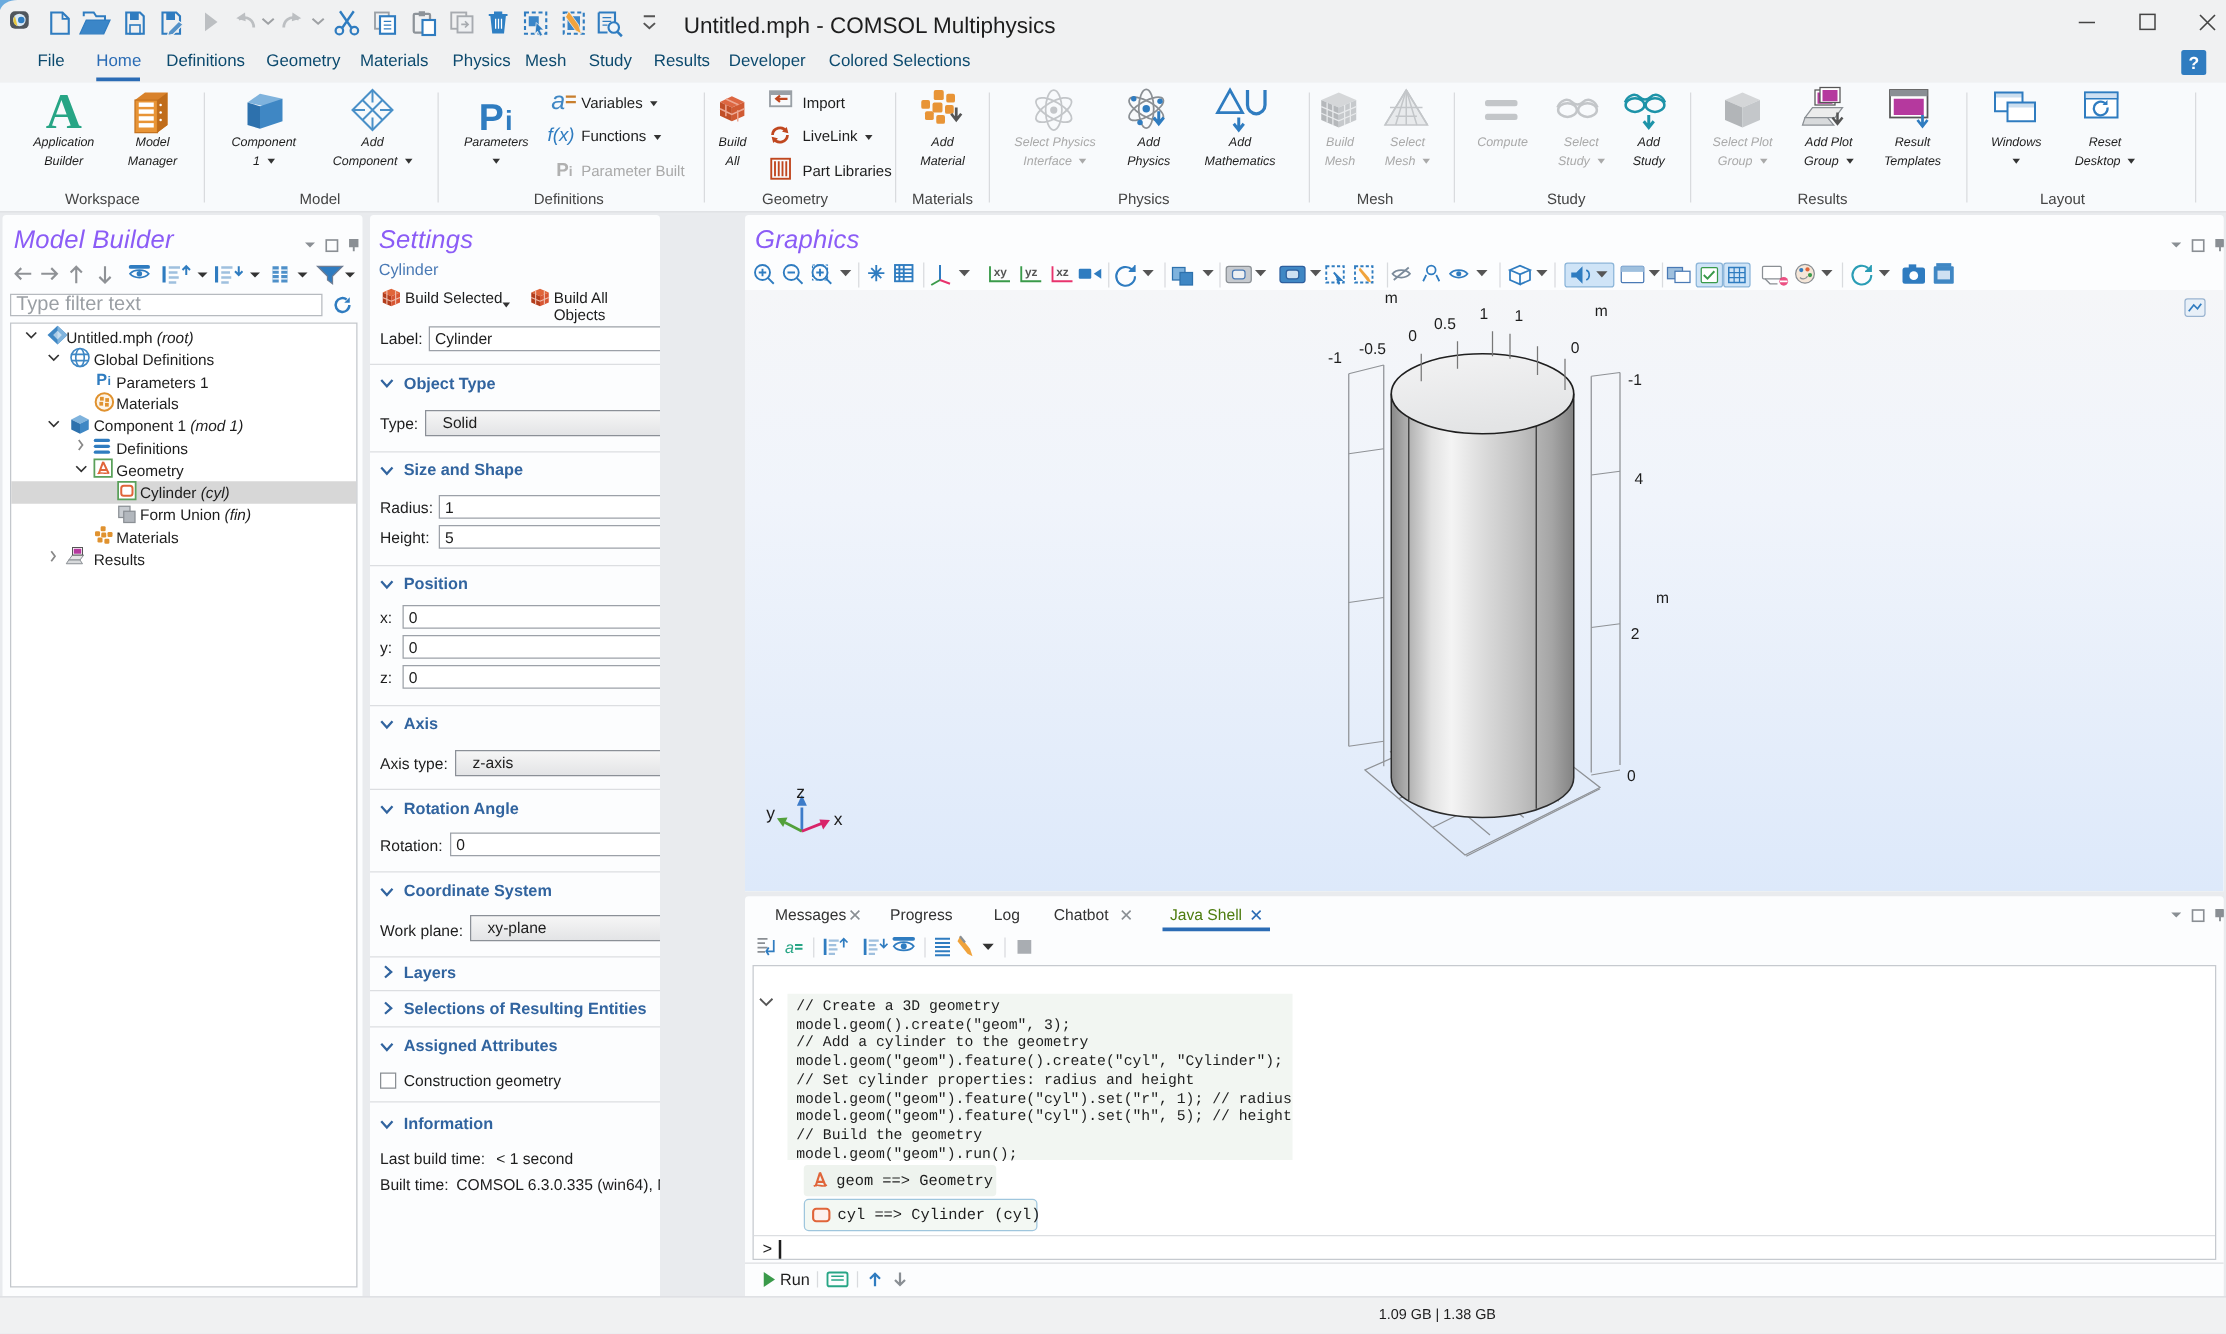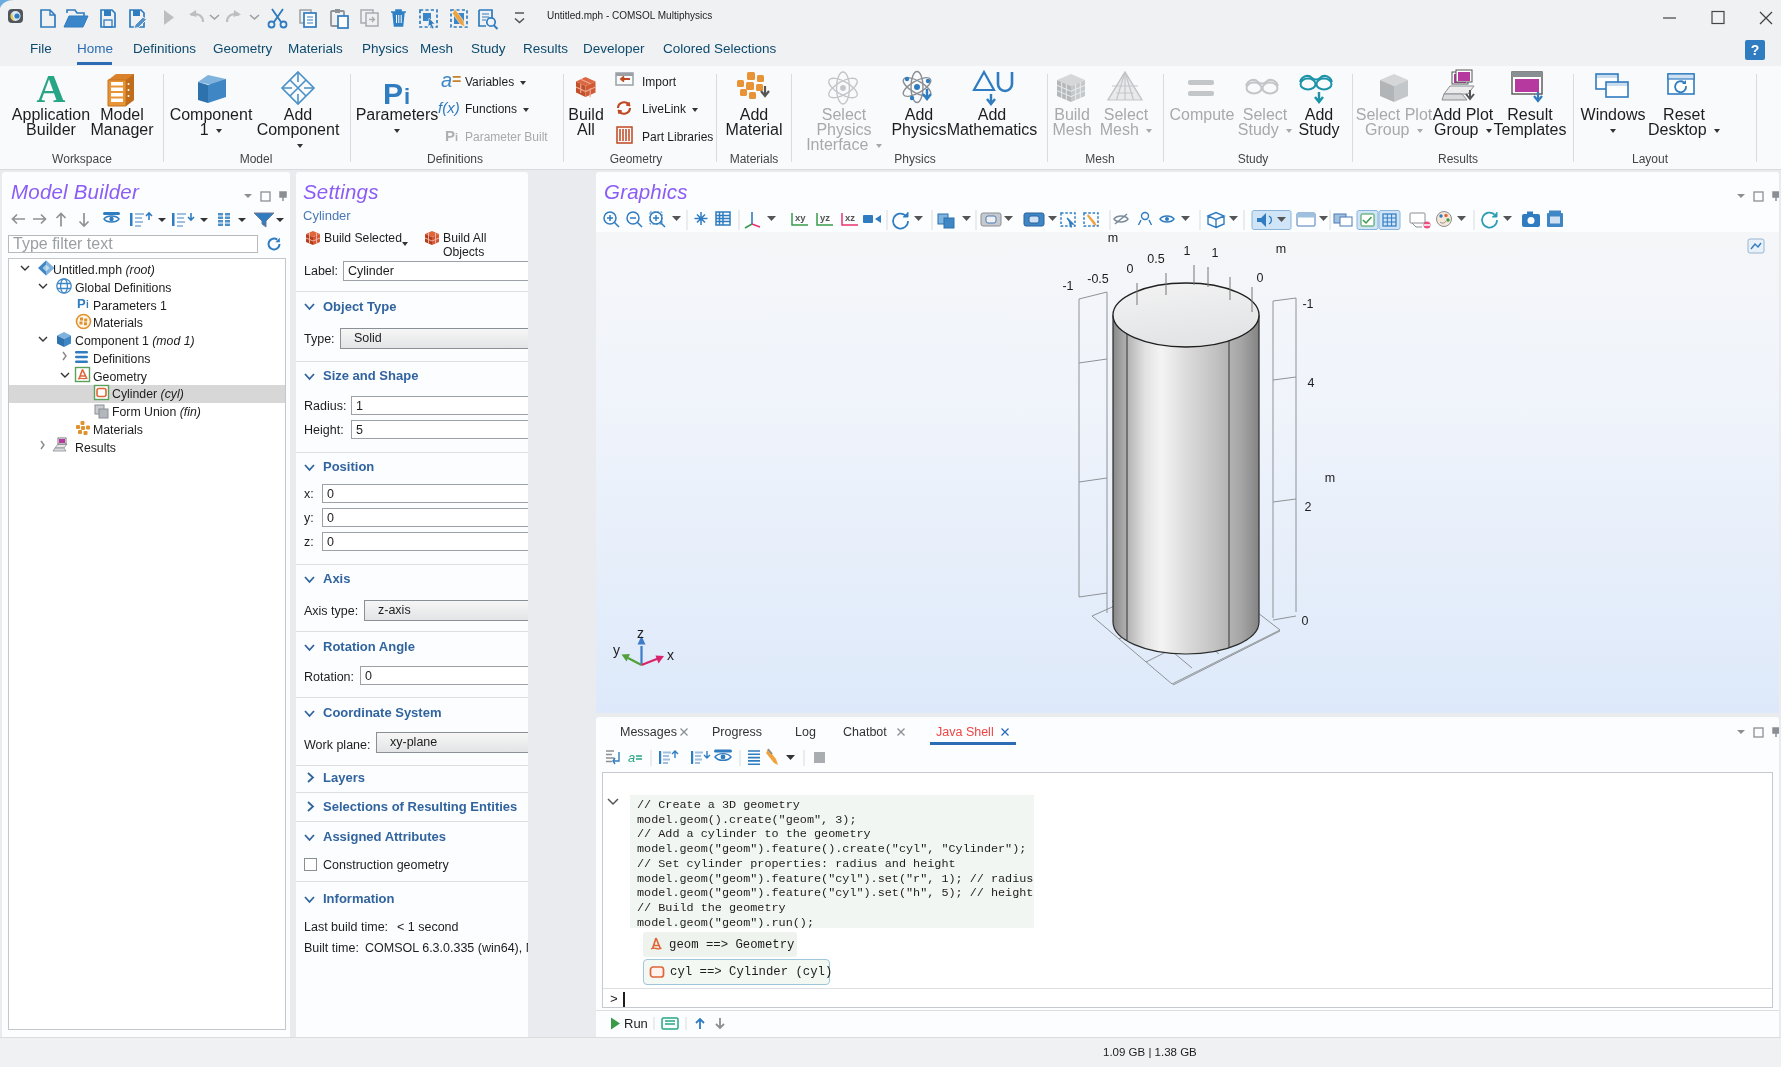--- a/index.html
+++ b/index.html
@@ -8,21 +8,21 @@
 .abs { position:absolute; }
 svg { display:block; }
 
 #titlebar { left:0; top:0; width:1781px; height:36px; background:#f0f1f2; }
 #menubar { left:0; top:36px; width:1781px; height:30px; background:#f0f1f2; }
 .menu-item { position:absolute; top:5px; font-size:13.5px; color:#0c4a6e; }
 .menu-item.active { color:#2b6cb5; }
 #ribbon { left:0; top:66px; width:1781px; height:104px; background:#f8fafc; border-bottom:1px solid #d8dadd; }
 .rgroup-label { position:absolute; bottom:3px; font-size:12px; color:#444; text-align:center; }
 .rsep { position:absolute; top:8px; height:88px; width:1px; background:#d9dbde; }
-.ritem { position:absolute; text-align:center; font-size:16px; color:#1d1d1d; line-height:15px; }
+.ritem { position:absolute; text-align:center; font-size:10px; color:#1d1d1d; line-height:15px;font-style:italic; }
 .ritem.dis { color:#a9a9a9; }
 .rsmall { position:absolute; font-size:12px; color:#1d1d1d; white-space:nowrap; }
 .rsmall.dis { color:#a9a9a9; }
 .caret { display:inline-block; width:0; height:0; border-left:3.5px solid transparent; border-right:3.5px solid transparent; border-top:4px solid #333; vertical-align:middle; margin-left:3px; }
 .dis .caret { border-top-color:#a9a9a9; }
 
 .panel { position:absolute; background:#fcfdfe; border-radius:3px 3px 0 0; }
 .ptitle { position:absolute; font-size:20.5px; color:#8b5cf6; letter-spacing:0.2px;font-style:italic; }
 .psub { position:absolute; font-size:13px; color:#4a7ab5; }
 
@@ -94,21 +94,21 @@
   <path d="M479 10h13v8" fill="none" stroke="#2f7cc0" stroke-width="1.7"></path>
   <path d="M479 10v16h7" fill="none" stroke="#2f7cc0" stroke-width="1.7"></path>
   <path d="M482 14h7M482 17h7M482 20h4" stroke="#2f7cc0"></path>
   <circle cx="491" cy="22" r="4.2" fill="#eef4fa" stroke="#2f7cc0" stroke-width="1.7"></circle>
   <path d="M494 25.5l3.5 3.5" stroke="#2f7cc0" stroke-width="2"></path>
   <path d="M515 13h9M515 18.5l4.5 4 4.5-4" fill="none" stroke="#555" stroke-width="1.6"></path>
   <path d="M1663 18h13" stroke="#444" stroke-width="1.2"></path>
   <rect x="1712" y="11.5" width="12" height="12" fill="none" stroke="#444" stroke-width="1.2"></rect>
   <path d="M1760 12l12 12M1772 12l-12 12" stroke="#444" stroke-width="1.3"></path>
 </svg>
-<div class="abs" style="left:547px; top:10px; font-size:10px; color:#1d1d1d;">Untitled.mph - COMSOL Multiphysics</div>
+<div class="abs" style="left:547px; top:10px; font-size:18px; color:#1d1d1d;">Untitled.mph - COMSOL Multiphysics</div>
 </div>
 <div id="menubar" class="abs">
 <div class="menu-item" style="left:30px;">File</div>
 <div class="menu-item active" style="left:77px;">Home</div>
 <div class="abs" style="left:77px; top:26px; width:35px; height:3px; background:#2b6cb5;"></div>
 <div class="menu-item" style="left:133px;">Definitions</div>
 <div class="menu-item" style="left:213px;">Geometry</div>
 <div class="menu-item" style="left:288px;">Materials</div>
 <div class="menu-item" style="left:362px;">Physics</div>
 <div class="menu-item" style="left:420px;">Mesh</div>
@@ -814,21 +814,21 @@
 <div class="tab" style="left:24px;">Messages</div>
 <svg class="abs" style="left:83px; top:10px;" width="10" height="10" viewBox="0 0 10 10">
       <path d="M1.5 1.5l7 7M8.5 1.5l-7 7" stroke="#8a8f94" stroke-width="1.3"></path>
     </svg>
 <div class="tab" style="left:116px;">Progress</div>
 <div class="tab" style="left:199px;">Log</div>
 <div class="tab" style="left:247px;">Chatbot</div>
 <svg class="abs" style="left:300px; top:10px;" width="10" height="10" viewBox="0 0 10 10">
       <path d="M1.5 1.5l7 7M8.5 1.5l-7 7" stroke="#8a8f94" stroke-width="1.3"></path>
     </svg>
-<div class="tab" style="left:340px; color:#ef4444;">Java Shell</div>
+<div class="tab" style="left:340px; color:#4d7c0f;">Java Shell</div>
 <svg class="abs" style="left:404px; top:10px;" width="10" height="10" viewBox="0 0 10 10">
       <path d="M1.5 1.5l7 7M8.5 1.5l-7 7" stroke="#2b6cb5" stroke-width="1.3"></path>
     </svg>
 <div class="abs" style="left:334px; top:25px; width:86px; height:2.5px; background:#2b6cb5;"></div>
 <svg class="abs" style="left:1139px; top:8px;" width="46" height="14" viewBox="0 0 46 14">
   <path d="M2 5l4 4 4-4" fill="#8a8f94"></path>
   <rect x="19" y="3" width="9" height="9" fill="none" stroke="#8a8f94" stroke-width="1.3"></rect>
   <path d="M38 3h6v5h-6zM41 8v4" stroke="#8a8f94" stroke-width="1.5" fill="#8a8f94"></path>
 </svg>
 <svg class="abs" style="left:8px; top:31px;" width="230" height="20" viewBox="0 0 230 20">

